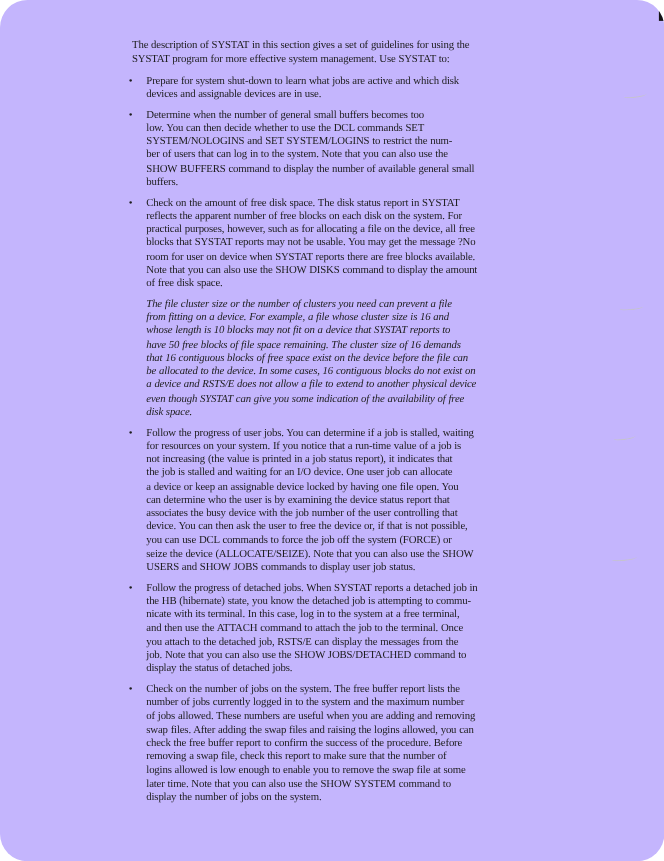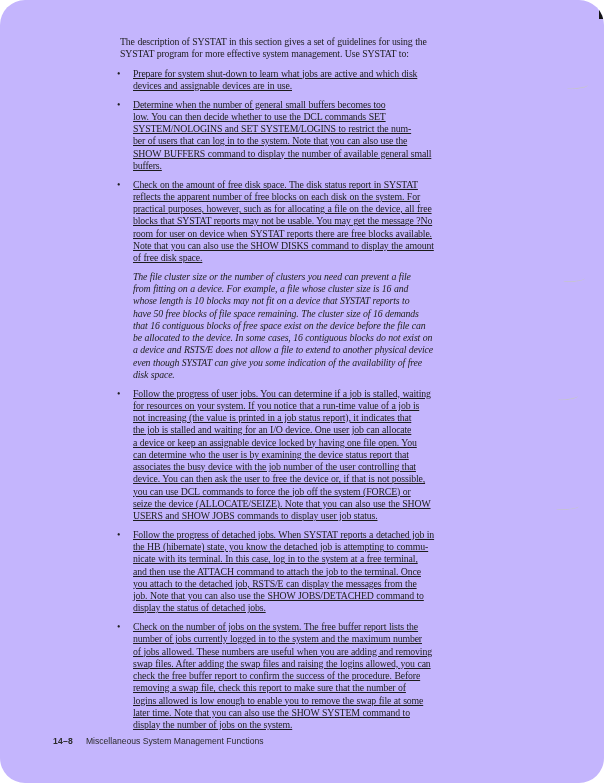--- a/index.html
+++ b/index.html
@@ -32,21 +32,21 @@
   .bullet-item {
     display: flex;
     margin: 0 0 6.5px 0;
   }
   .bullet-marker {
     flex: 0 0 16px;
     width: 16px;
     font-size: 9.8px;
     line-height: 12.25px;
   }
-  .bullet-body { flex: 1; text-decoration: underline; }
+  .bullet-body { flex: 1; }
   .cluster-note {
     margin: 0 0 6.5px 16px;
     font-style: italic;
   }
   .footer {
     position: absolute;
     left: 53px;
     top: 736px;
     display: flex;
     align-items: baseline;
@@ -156,24 +156,20 @@
 swap files. After adding the swap files and raising the logins allowed, you can
 check the free buffer report to confirm the success of the procedure. Before
 removing a swap file, check this report to make sure that the number of
 logins allowed is low enough to enable you to remove the swap file at some
 later time. Note that you can also use the SHOW SYSTEM command to
 display the number of jobs on the system.</div>
     </div>
 
   </div>
 
-  <div class="footer">
-    <span class="footer-num">14–8</span>
-    <span class="footer-title">Miscellaneous System Management Functions</span>
-  </div>
 
   <div class="edge-mark edge-mark-1"></div>
   <div class="edge-mark edge-mark-2"></div>
   <div class="squiggle squiggle-1"></div>
   <div class="squiggle squiggle-2"></div>
   <div class="squiggle squiggle-3"></div>
   <div class="squiggle squiggle-4"></div>
 
 </div>
 

